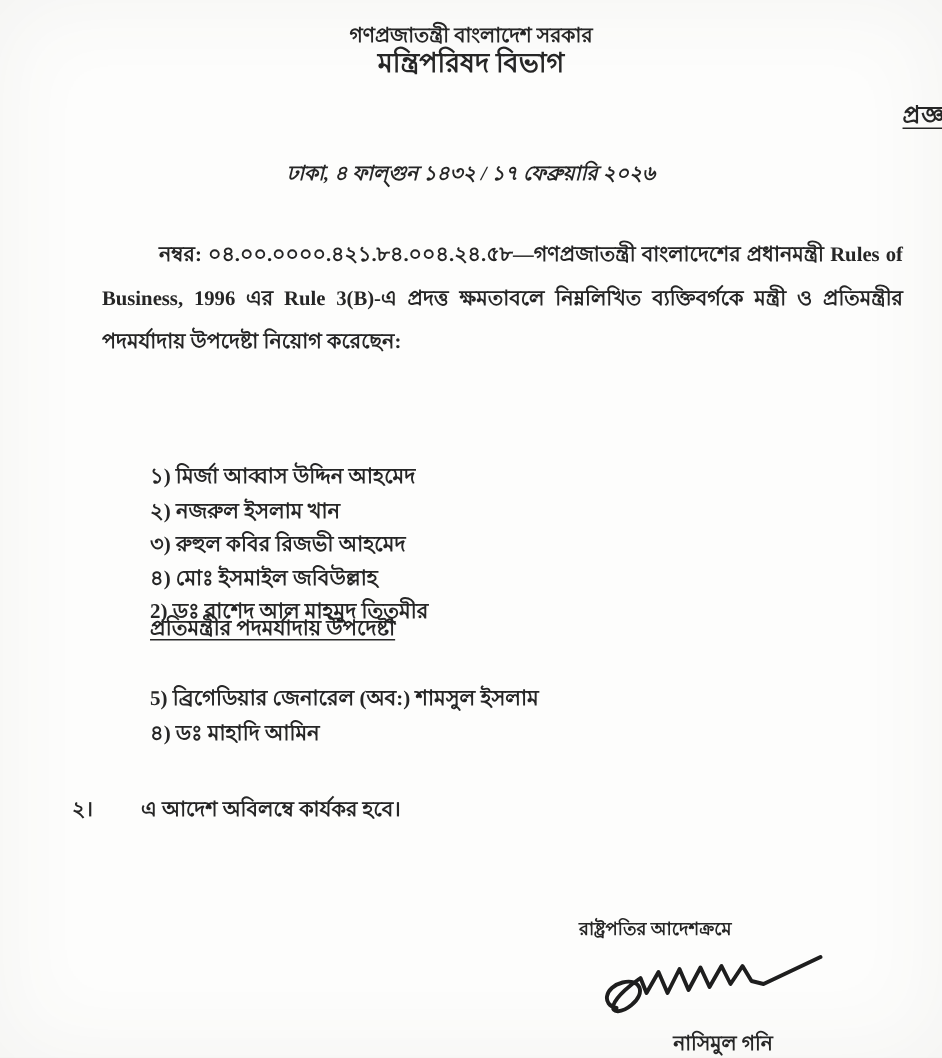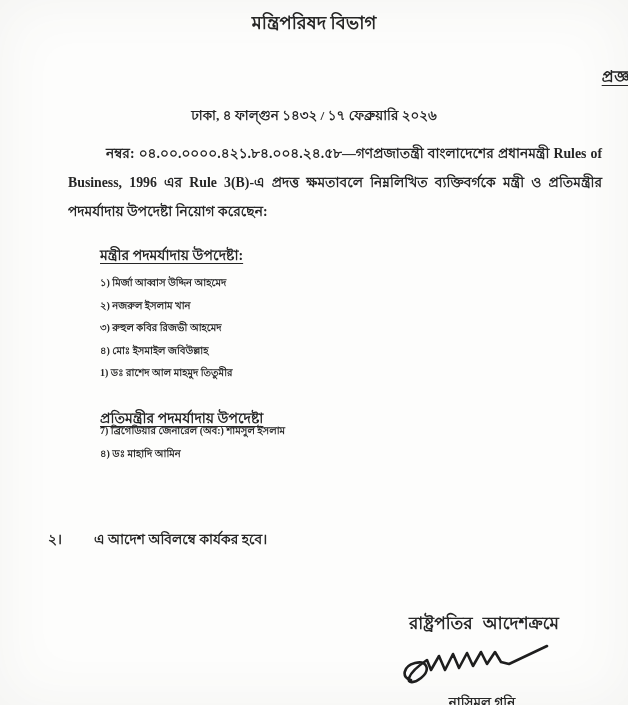--- a/index.html
+++ b/index.html
@@ -34,95 +34,96 @@
     font-size: 16px; font-weight: 700;
     text-decoration: underline;
     text-underline-offset: 3px;
     letter-spacing: 0.5px;
     padding-left: 28px;
   }
 
   .dateline {
     position: absolute; top: 105px; left: 0; width: 100%;
     text-align: center;
-    font-size: 13.5px; font-weight: 600;
+    font-size: 13.5px; font-weight: 600; font-style: italic;
   }
 
   .body-para {
-    position: absolute; top: 125px; left: 68px; width: 534px;
+    position: absolute; top: 141px; left: 68px; width: 534px;
     font-size: 13.8px; font-weight: 600;
     line-height: 29px;
     text-align: justify;
     text-indent: 38px;
   }
 
   .section-heading {
     position: absolute; left: 100px;
     font-size: 14px; font-weight: 700;
     text-decoration: underline;
     text-underline-offset: 3px;
   }
   .heading-minister { top: 244px; }
   .heading-state-minister { top: 388px; margin-top: 19px; }
 
   .advisor-list {
     position: absolute; left: 100px;
-    font-size: 10px; font-weight: 600;
+    font-size: 14px; font-weight: 600;
     line-height: 22.5px;
+    margin-top: 36px;
   }
   .list-minister { top: 272px; }
   .list-state-minister { top: 420px; }
 
   .directive {
     position: absolute; top: 528px; left: 48px;
     font-size: 13.8px; font-weight: 600;
   }
   .directive .num { display: inline-block; width: 46px; }
 
   .signature-block {
     position: absolute; top: 610px; left: 382px; width: 200px;
     text-align: center;
   }
   .signature-block .order {
-    font-size: 17px; font-weight: 600; text-align: center; padding-left: 4px; font-family: Liberation Mono, monospace;
+    font-size: 12px; font-weight: 600; text-align: left; padding-left: 4px;
   }
   .signature-block .scribble { margin: 2px 0 0 0; }
   .signature-block .sig-name {
     font-size: 13.5px; font-weight: 600; margin-top: -4px;
   }
 </style>
 </head>
 <body>
 
 <div class="page">
 
   <div class="letterhead">
+    <div class="gov">গণপ্রজাতন্ত্রী বাংলাদেশ সরকার</div>
     <div class="div">মন্ত্রিপরিষদ বিভাগ</div>
   </div>
 
   <div class="doc-title">প্রজ্ঞাপন</div>
 
   <div class="dateline">ঢাকা, ৪ ফাল্গুন ১৪৩২ / ১৭ ফেব্রুয়ারি ২০২৬</div>
 
   <p class="body-para"><span>নম্বর:</span><span> ০৪.০০.০০০০.৪২১.৮৪.০০৪.২৪.৫৮—গণপ্রজাতন্ত্রী বাংলাদেশের প্রধানমন্ত্রী Rules of Business, 1996 এর Rule 3(B)-এ প্রদত্ত ক্ষমতাবলে নিম্নলিখিত ব্যক্তিবর্গকে মন্ত্রী ও প্রতিমন্ত্রীর পদমর্যাদায় উপদেষ্টা নিয়োগ করেছেন:</span></p>
 
-  <div class="section-heading heading-minister">মন্ত্রীর পদমর্যাদায় উপদেষ্টা:</div>
 
   <div class="advisor-list list-minister">
     <div>১) মির্জা আব্বাস উদ্দিন আহমেদ</div>
     <div>২) নজরুল ইসলাম খান</div>
     <div>৩) রুহুল কবির রিজভী আহমেদ</div>
     <div>৪) মোঃ ইসমাইল জবিউল্লাহ</div>
-    <div>1) ডঃ রাশেদ আল মাহমুদ তিতুমীর</div>
+    <div>2) ডঃ রাশেদ আল মাহমুদ তিতুমীর</div>
   </div>
 
   <div class="section-heading heading-state-minister">প্রতিমন্ত্রীর পদমর্যাদায় উপদেষ্টা</div>
 
   <div class="advisor-list list-state-minister">
-    <div>7) ব্রিগেডিয়ার জেনারেল (অব:) শামসুল ইসলাম</div>
+    <div>5) ব্রিগেডিয়ার জেনারেল (অব:) শামসুল ইসলাম</div>
     <div>৪) ডঃ মাহাদি আমিন</div>
   </div>
 
   <div class="directive">
     <span class="num">২।</span><span>এ আদেশ অবিলম্বে কার্যকর হবে।</span>
   </div>
 
   <div class="signature-block">
     <div class="order">রাষ্ট্রপতির আদেশক্রমে</div>
     <div class="scribble">

